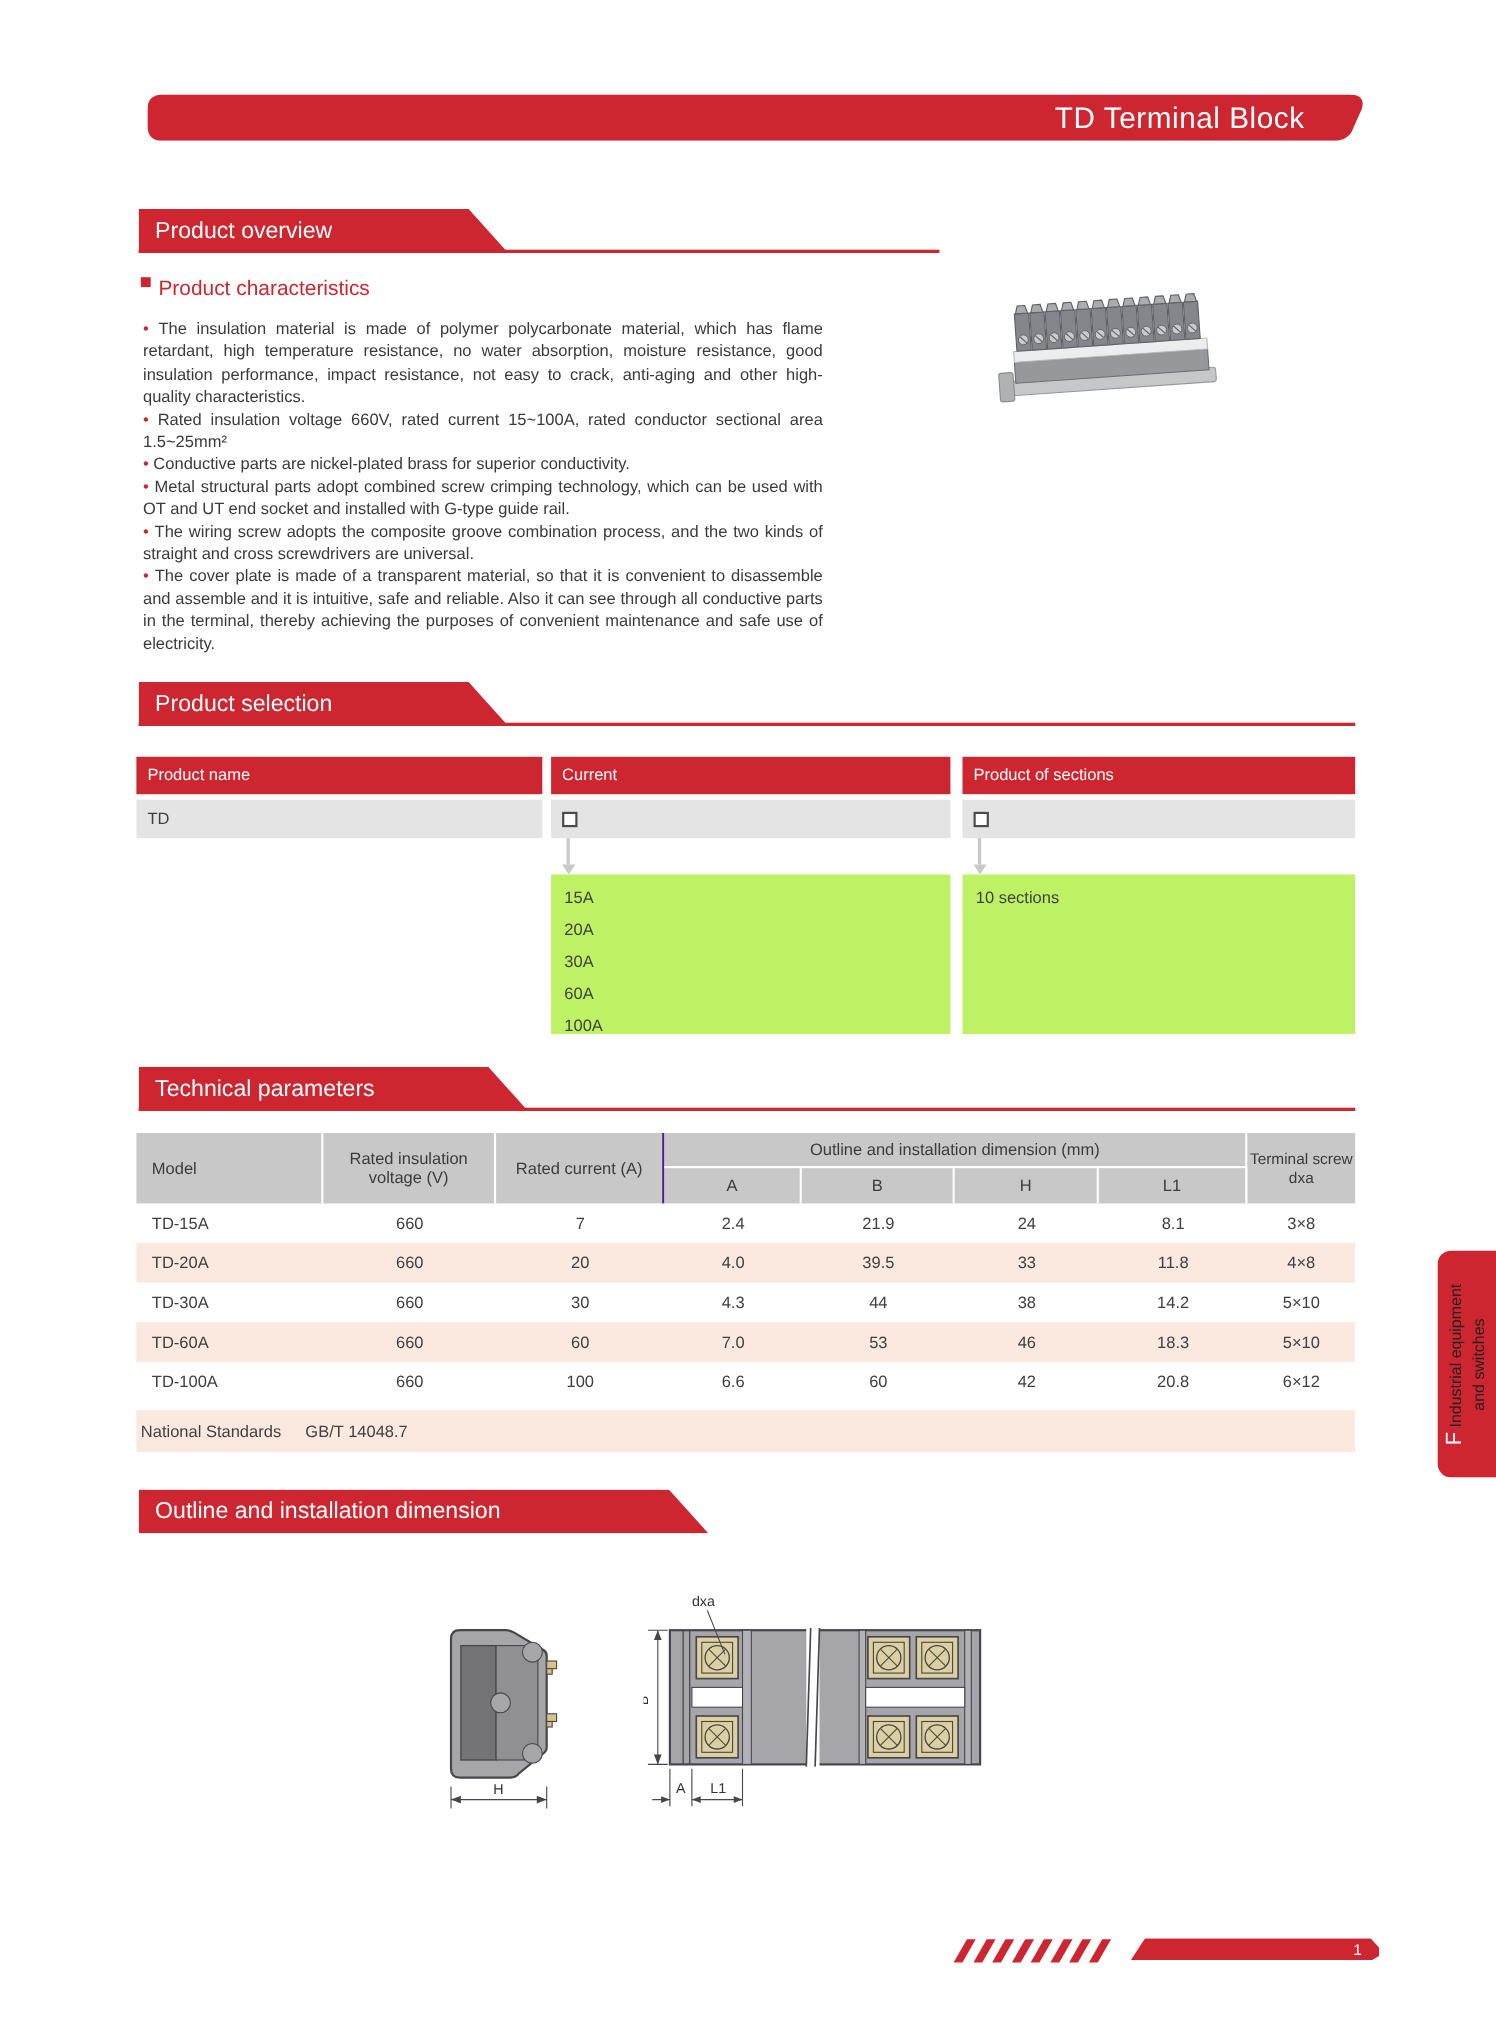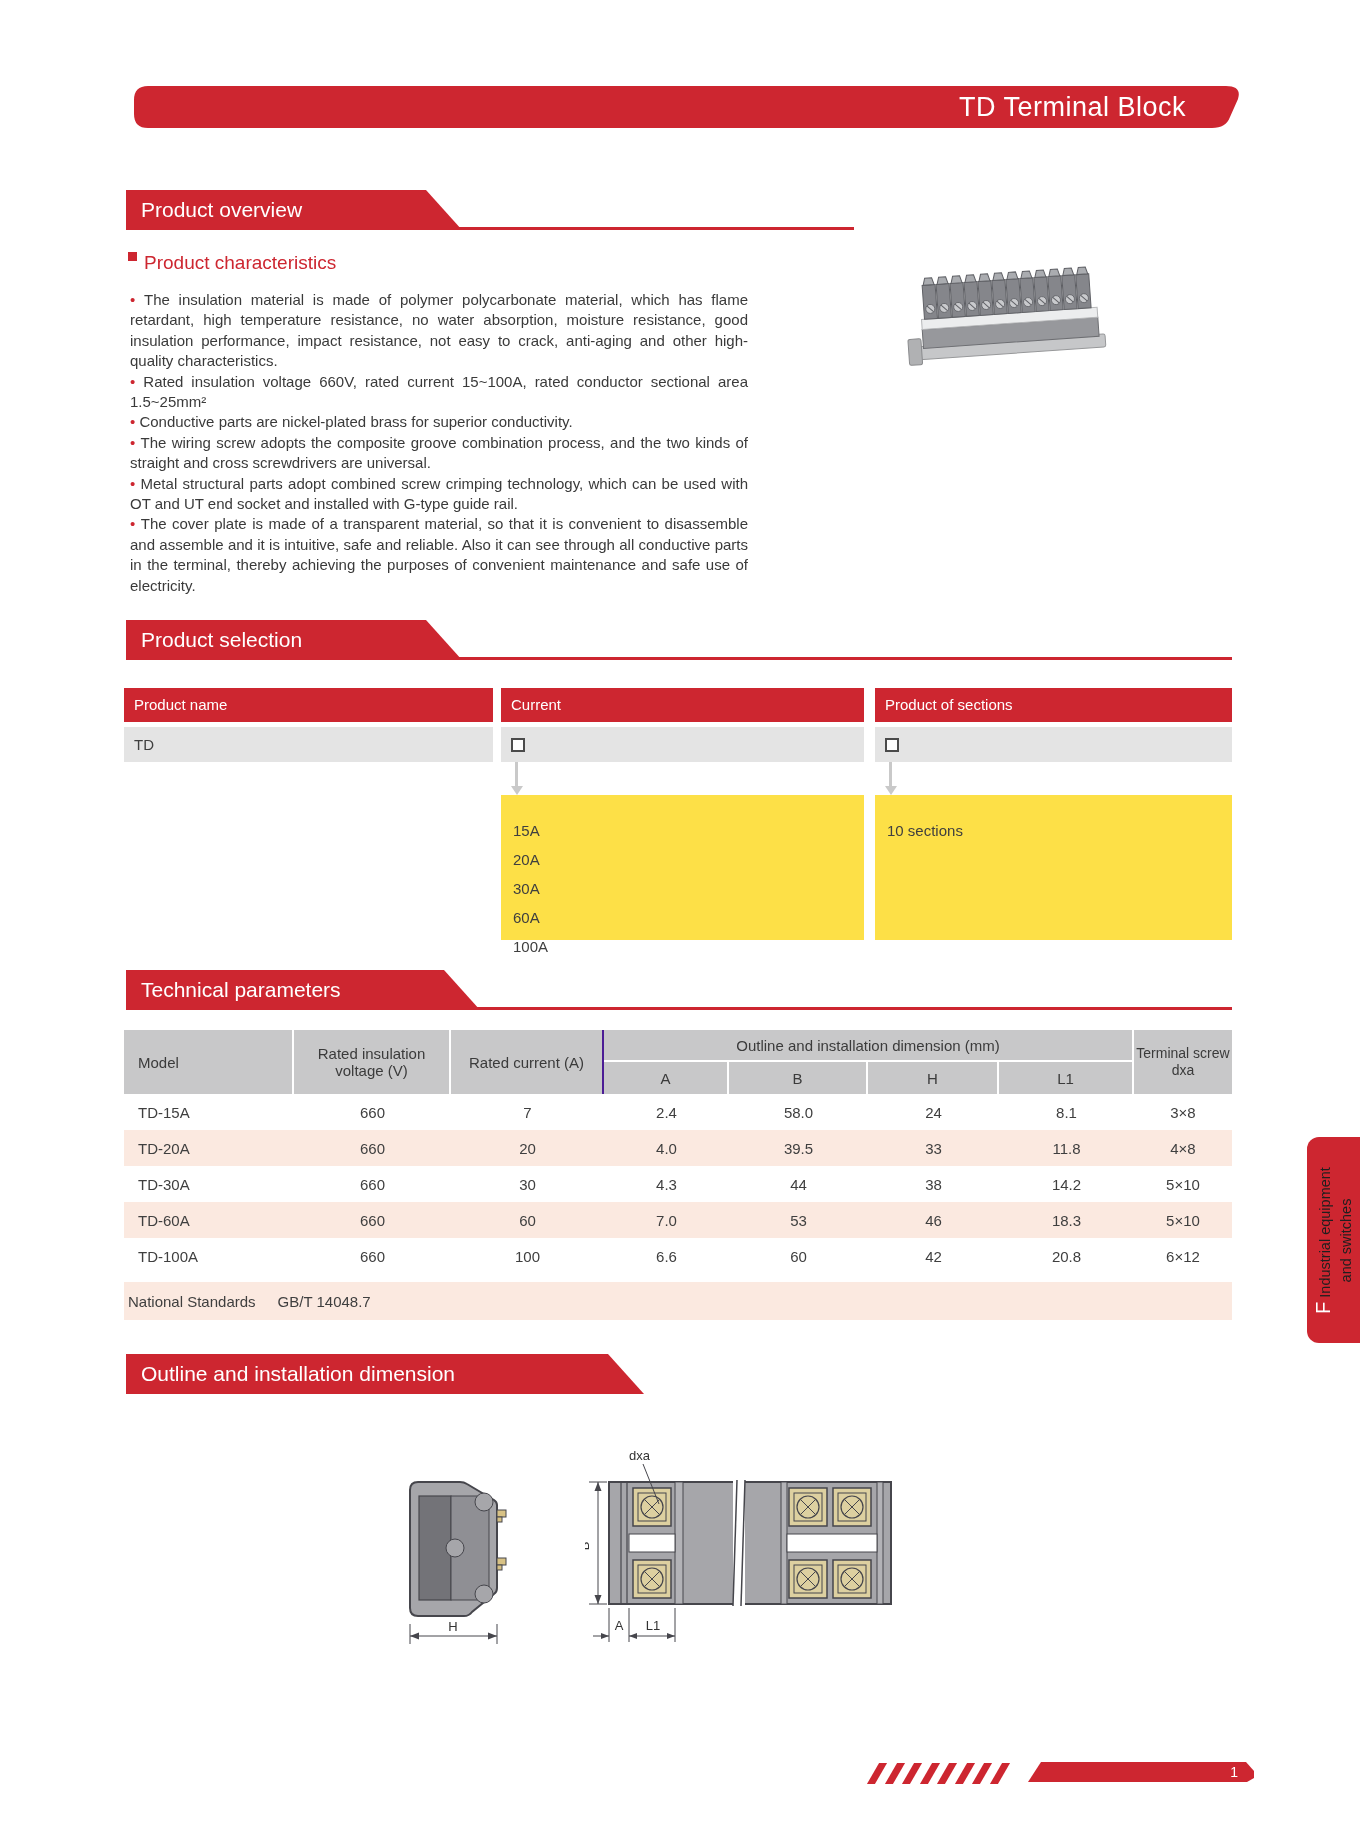--- a/index.html
+++ b/index.html
@@ -35,21 +35,21 @@
   .sel-head{height:34px;background:#cd2630;color:#fff;font-size:15px;line-height:34px;
             padding-left:10px;box-sizing:border-box;}
   .sel-val{margin-top:5px;height:35px;background:#e4e4e4;font-size:15px;
            display:flex;align-items:center;padding-left:10px;box-sizing:border-box;color:#3f3f3f;}
   .checkbox{width:14px;height:14px;border:2px solid #4a4a4a;background:#fdfdfd;box-sizing:border-box;}
   .sel-arrow{position:relative;height:33px;}
   .arrow-stem{position:absolute;left:14px;top:0;width:3px;height:24px;background:#c9c9c9;}
   .arrow-head{position:absolute;left:10px;top:24px;width:0;height:0;
               border-left:6px solid transparent;border-right:6px solid transparent;
               border-top:9px solid #c9c9c9;}
-  .sel-options{height:145px;background:#fde047;padding:21px 0 0 12px;box-sizing:border-box;}
+  .sel-options{height:145px;background:#bef264;padding:7px 0 0 12px;box-sizing:border-box;}
   .sel-options div{font-size:15px;line-height:29px;color:#3f3f3f;}
 
   
   .tech{position:absolute;left:124px;top:1030px;width:1108px;}
   .tech-head{display:grid;grid-template-columns:170px 157px 153px 125px 139px 131px 135px 98px;
              grid-template-rows:32px 32px;background:#fff;}
   .tech-head div{background:#c8c8c9;font-size:15px;color:#3b3b3b;display:flex;
                  align-items:center;justify-content:center;text-align:center;
                  box-sizing:border-box;line-height:17px;}
   .th-model{grid-row:span 2;justify-content:flex-start !important;padding-left:14px;
@@ -105,22 +105,22 @@
 
   <div class="char-title">
     <span class="char-sq"></span>
     <span>Product characteristics</span>
   </div>
 
   <div class="body-text">
     <p>The insulation material is made of polymer polycarbonate material, which has flame retardant, high temperature resistance, no water absorption, moisture resistance, good insulation performance, impact resistance, not easy to crack, anti-aging and other high-quality characteristics.</p>
     <p>Rated insulation voltage 660V, rated current 15~100A, rated conductor sectional area 1.5~25mm²</p>
     <p>Conductive parts are nickel-plated brass for superior conductivity.</p>
+    <p>Metal structural parts adopt combined screw crimping technology, which can be used with OT and UT end socket and installed with G-type guide rail.</p>
     <p>The wiring screw adopts the composite groove combination process, and the two kinds of straight and cross screwdrivers are universal.</p>
-    <p>Metal structural parts adopt combined screw crimping technology, which can be used with OT and UT end socket and installed with G-type guide rail.</p>
     <p>The cover plate is made of a transparent material, so that it is convenient to disassemble and assemble and it is intuitive, safe and reliable. Also it can see through all conductive parts in the terminal, thereby achieving the purposes of convenient maintenance and safe use of electricity.</p>
   </div>
 
   <svg class="photo" viewBox="0 0 220 122">
     <defs>
       <g id="tower">
         <rect x="0" y="0" width="13" height="34" fill="#85868b" stroke="#5f6065" stroke-width="1"></rect>
         <path d="M1,0 L3,-7 H10 L12,0 Z" fill="#aaacb0" stroke="#5f6065" stroke-width="1"></path>
         <circle cx="6.5" cy="24" r="4.5" fill="#c9cacd" stroke="#5f6065" stroke-width="0.8"></circle>
         <line x1="3.5" y1="21" x2="9.5" y2="27" stroke="#5f6065" stroke-width="1"></line>
@@ -200,21 +200,21 @@
       <div class="th-sub">B</div>
       <div class="th-sub">H</div>
       <div class="th-sub">L1</div>
     </div>
 
     <div class="tech-row">
       <div>TD-15A</div>
       <div>660</div>
       <div>7</div>
       <div>2.4</div>
-      <div>58.0</div>
+      <div>21.9</div>
       <div>24</div>
       <div>8.1</div>
       <div>3×8</div>
     </div>
     <div class="tech-row alt">
       <div>TD-20A</div>
       <div>660</div>
       <div>20</div>
       <div>4.0</div>
       <div>39.5</div>

